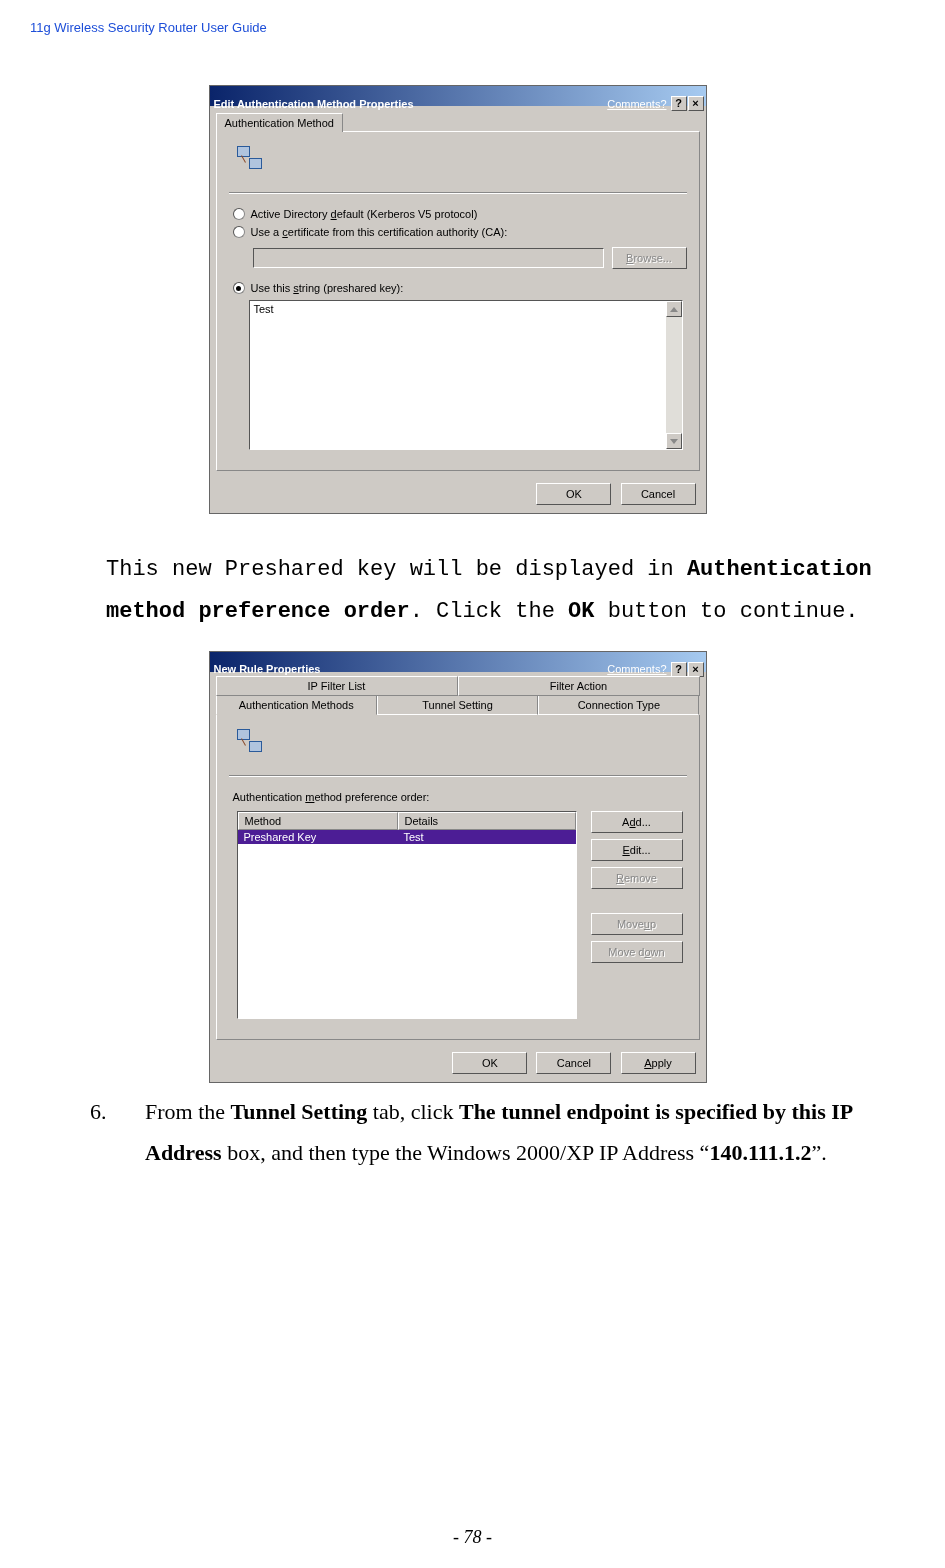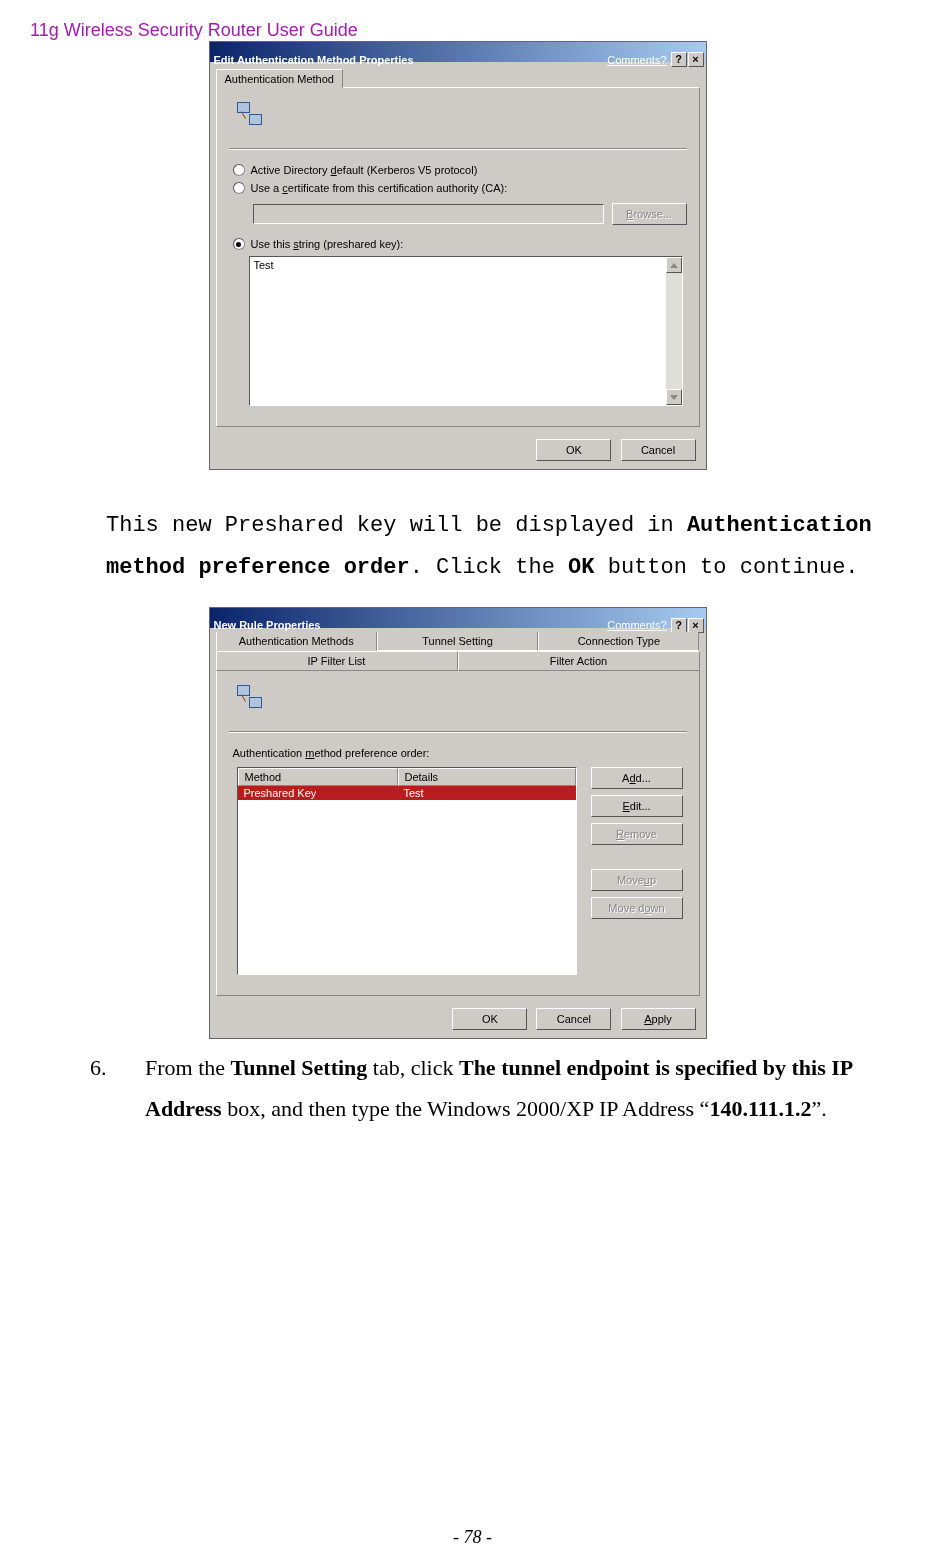--- a/index.html
+++ b/index.html
@@ -5,23 +5,24 @@
   * { box-sizing: border-box; margin: 0; padding: 0; }
   body {
     width: 945px;
     height: 1568px;
     background: #fff;
     font-family: Tahoma, Arial, sans-serif;
     position: relative;
     padding: 20px 60px 20px 30px;
   }
   .header-text {
-    color: #a21caf;
-    font-size: 18px;
+    color: #1d4ed8;
+    font-size: 13px;
     font-weight: normal;
+    margin-bottom: 50px;
     font-family: Arial, sans-serif;
   }
   .page-number {
     position: absolute;
     bottom: 20px;
     left: 0;
     right: 0;
     text-align: center;
     font-family: "Times New Roman", serif;
     font-size: 18px;
@@ -161,21 +162,21 @@
     border-right-color:#fff; border-bottom-color:#fff;
     background:#fff; height:208px;
   }
   .list-header { display:flex; background:#cecac5; }
   .list-header .col {
     font-size:11px; padding:2px 6px;
     border:1px solid #fff; border-right-color:#888; border-bottom-color:#888;
   }
   .col-m { width:160px; }
   .col-d { flex:1; }
-  .list-row { display:flex; background:#b91c1c; color:#fff; }
+  .list-row { display:flex; background:#4c1d95; color:#fff; }
   .list-row .cell { font-size:11px; padding:1px 6px; }
   .main-split { display:flex; gap:10px; padding:0 4px; align-items:flex-start; }
   .main-left { flex:1; }
   .button-col { display:flex; flex-direction:column; gap:6px; width:92px; margin-top:6px; }
   .label-text { font-size:11px; margin:6px 4px 2px 4px; }
   .underline-hotkey { text-decoration: underline; }
 </style>
 </head>
 <body>
 
@@ -242,28 +243,28 @@
 </p>
 
 <div class="dialog2">
   <div class="titlebar">
     <span class="title">New Rule Properties</span>
     <span class="comments">Comments?</span>
     <span class="btn">?</span>
     <span class="btn">×</span>
   </div>
   <div class="tab-strip">
+    <div class="tab-row2 first">
+      <div class="tab2">IP Filter List</div>
+      <div class="tab2">Filter Action</div>
+    </div>
     <div class="tab-row2 second">
       <div class="tab2 active">Authentication Methods</div>
       <div class="tab2">Tunnel Setting</div>
       <div class="tab2">Connection Type</div>
-    </div>
-    <div class="tab-row2 first">
-      <div class="tab2">IP Filter List</div>
-      <div class="tab2">Filter Action</div>
     </div>
   </div>
   <div class="dialog-inner" style="border-top:none;">
     <div class="desc-row">
       <div class="icon-box">
         <div class="icon-monitor m1"></div>
         <div class="icon-line"></div>
         <div class="icon-monitor m2"></div>
       </div>
     </div>

